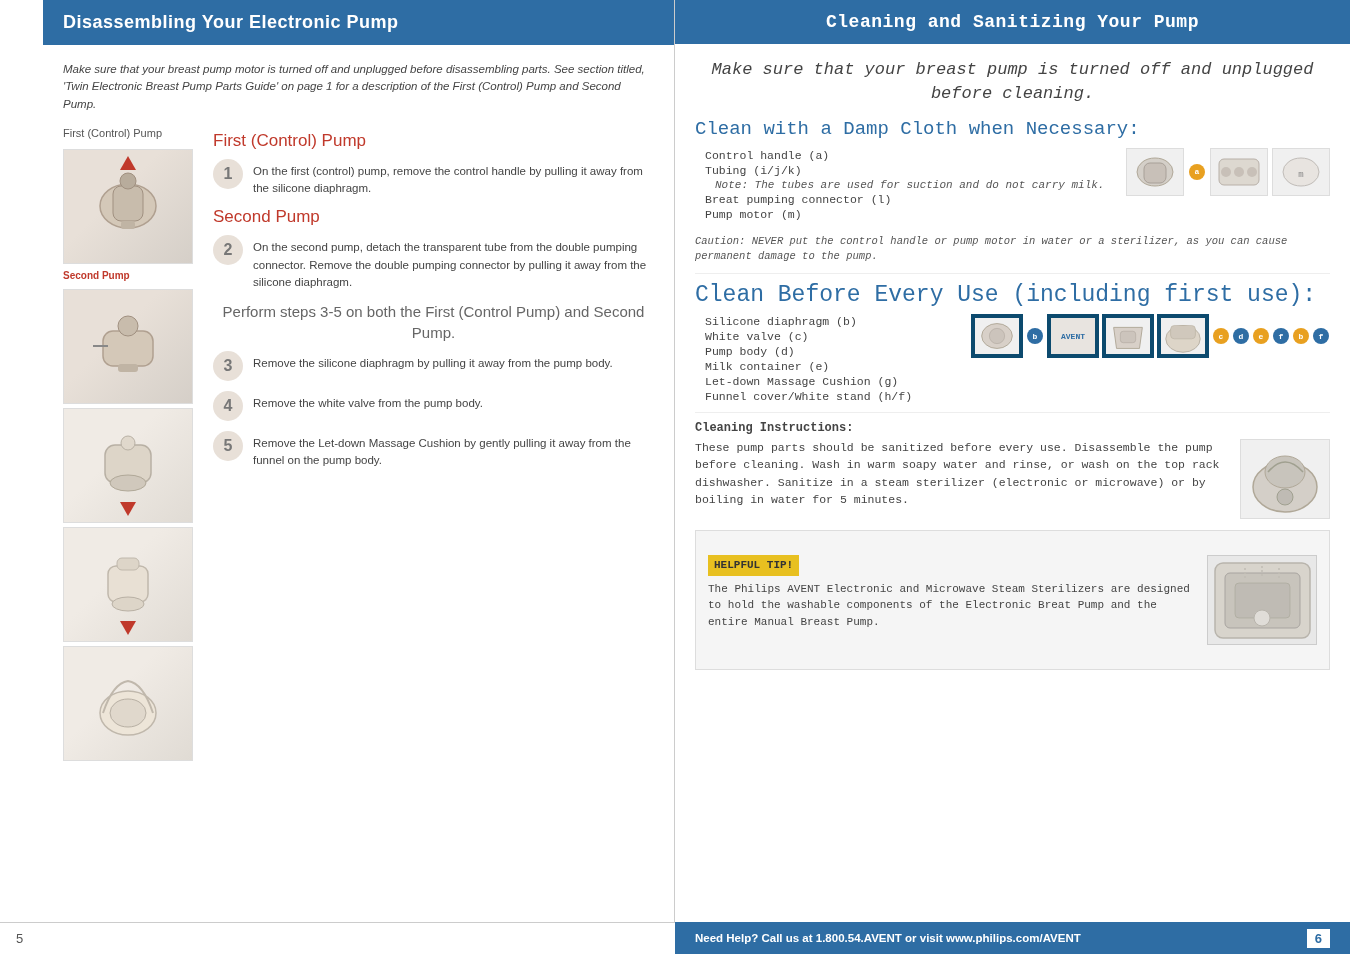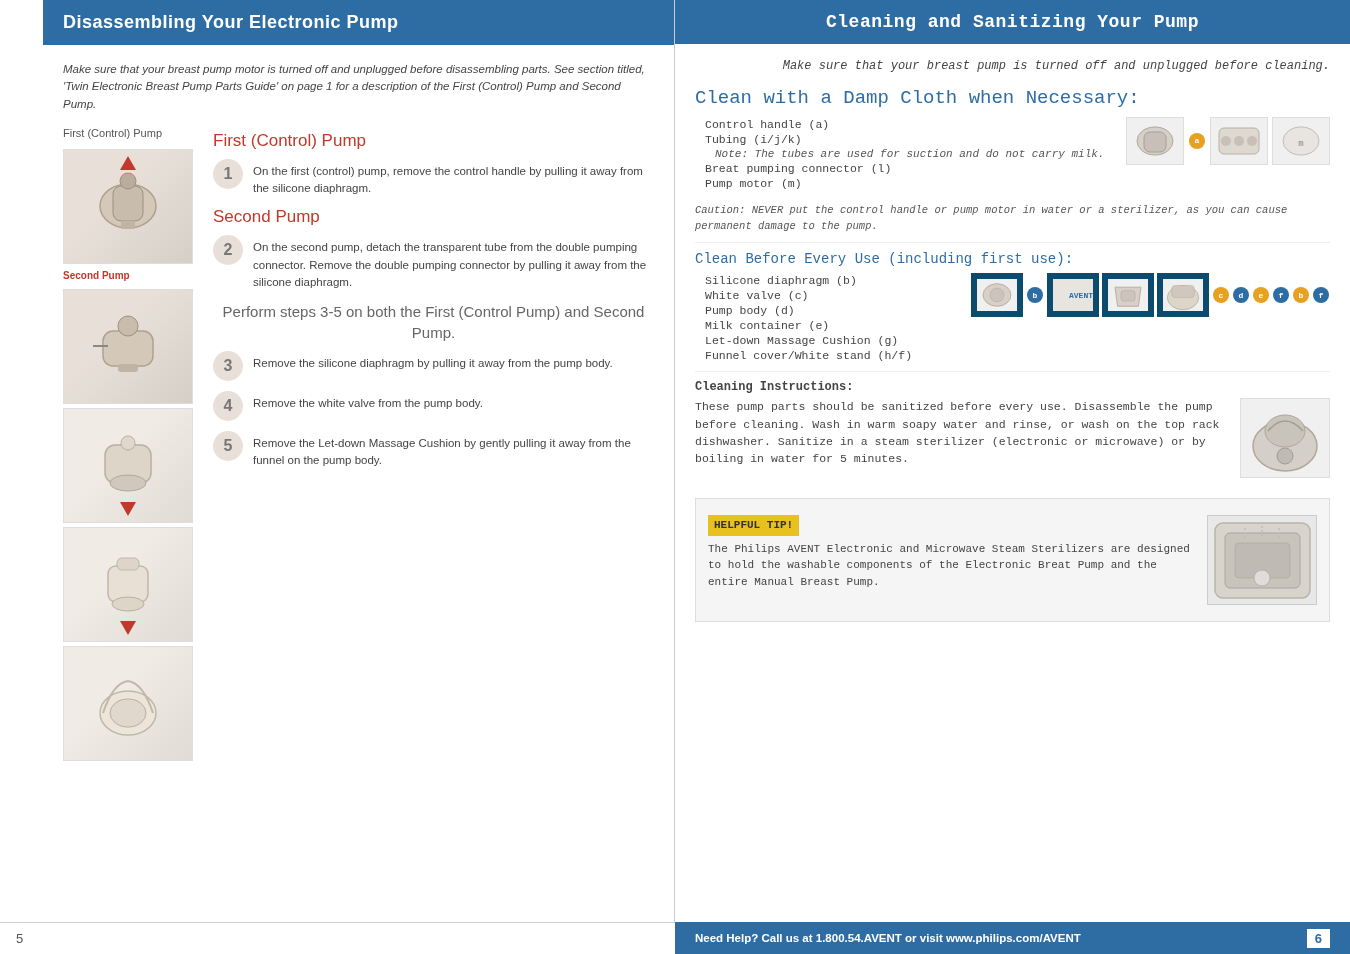--- a/index.html
+++ b/index.html
@@ -163,24 +163,24 @@
       letter-spacing: 0.5px;
       text-align: center;
     }
     .right-body {
       padding: 14px 20px;
       flex: 1;
       overflow: hidden;
     }
     .right-intro {
       font-style: italic;
-      font-size: 12px;
+      font-size: 17px;
       color: #444;
       margin-bottom: 12px;
-      text-align: right;
+      text-align: center;
       line-height: 1.4;
     }
     .clean-section-title {
       font-size: 19px;
       color: #2e6da4;
       font-weight: normal;
       margin-bottom: 8px;
     }
     .clean-list {
       list-style: none;
@@ -223,21 +223,21 @@
       color: #888;
     }
     .caution-text {
       font-style: italic;
       font-size: 10.5px;
       color: #555;
       margin: 8px 0;
       line-height: 1.5;
     }
     .clean-before-title {
-      font-size: 14px;
+      font-size: 23px;
       color: #2e6da4;
       font-weight: normal;
       margin-bottom: 6px;
     }
     .clean-before-row {
       display: flex;
       gap: 8px;
       align-items: flex-start;
       margin-bottom: 6px;
     }
@@ -252,24 +252,24 @@
     }
     .clean-before-images {
       display: flex;
       gap: 3px;
       align-items: center;
     }
     .img-box-small {
       width: 52px;
       height: 44px;
       background: #f0f0f0;
-      border: 6px solid #0c4a6e;
-      display: flex;
-      align-items: center;
-      justify-content: flex-end;
+      border: 4px solid #0c4a6e;
+      display: flex;
+      align-items: center;
+      justify-content: center;
       font-size: 8px;
       color: #888;
     }
     .cleaning-instructions-title {
       font-weight: bold;
       font-size: 12px;
       color: #444;
       margin-bottom: 4px;
     }
     .cleaning-instructions-row {
@@ -298,25 +298,25 @@
     .caution2-text {
       font-style: italic;
       font-size: 10px;
       color: #555;
       margin: 6px 0;
       line-height: 1.4;
     }
     .helpful-tip-box {
       background: #f5f5f5;
       border: 1px solid #ddd;
-      padding: 16px 12px;
+      padding: 24px 12px;
       display: flex;
       gap: 10px;
       align-items: flex-start;
-      margin-top: 20px;
+      margin-top: 11px;
     }
     .helpful-tip-label {
       background: #e8c020;
       color: #333;
       font-weight: bold;
       font-size: 11px;
       padding: 2px 6px;
       margin-bottom: 5px;
       display: inline-block;
     }

